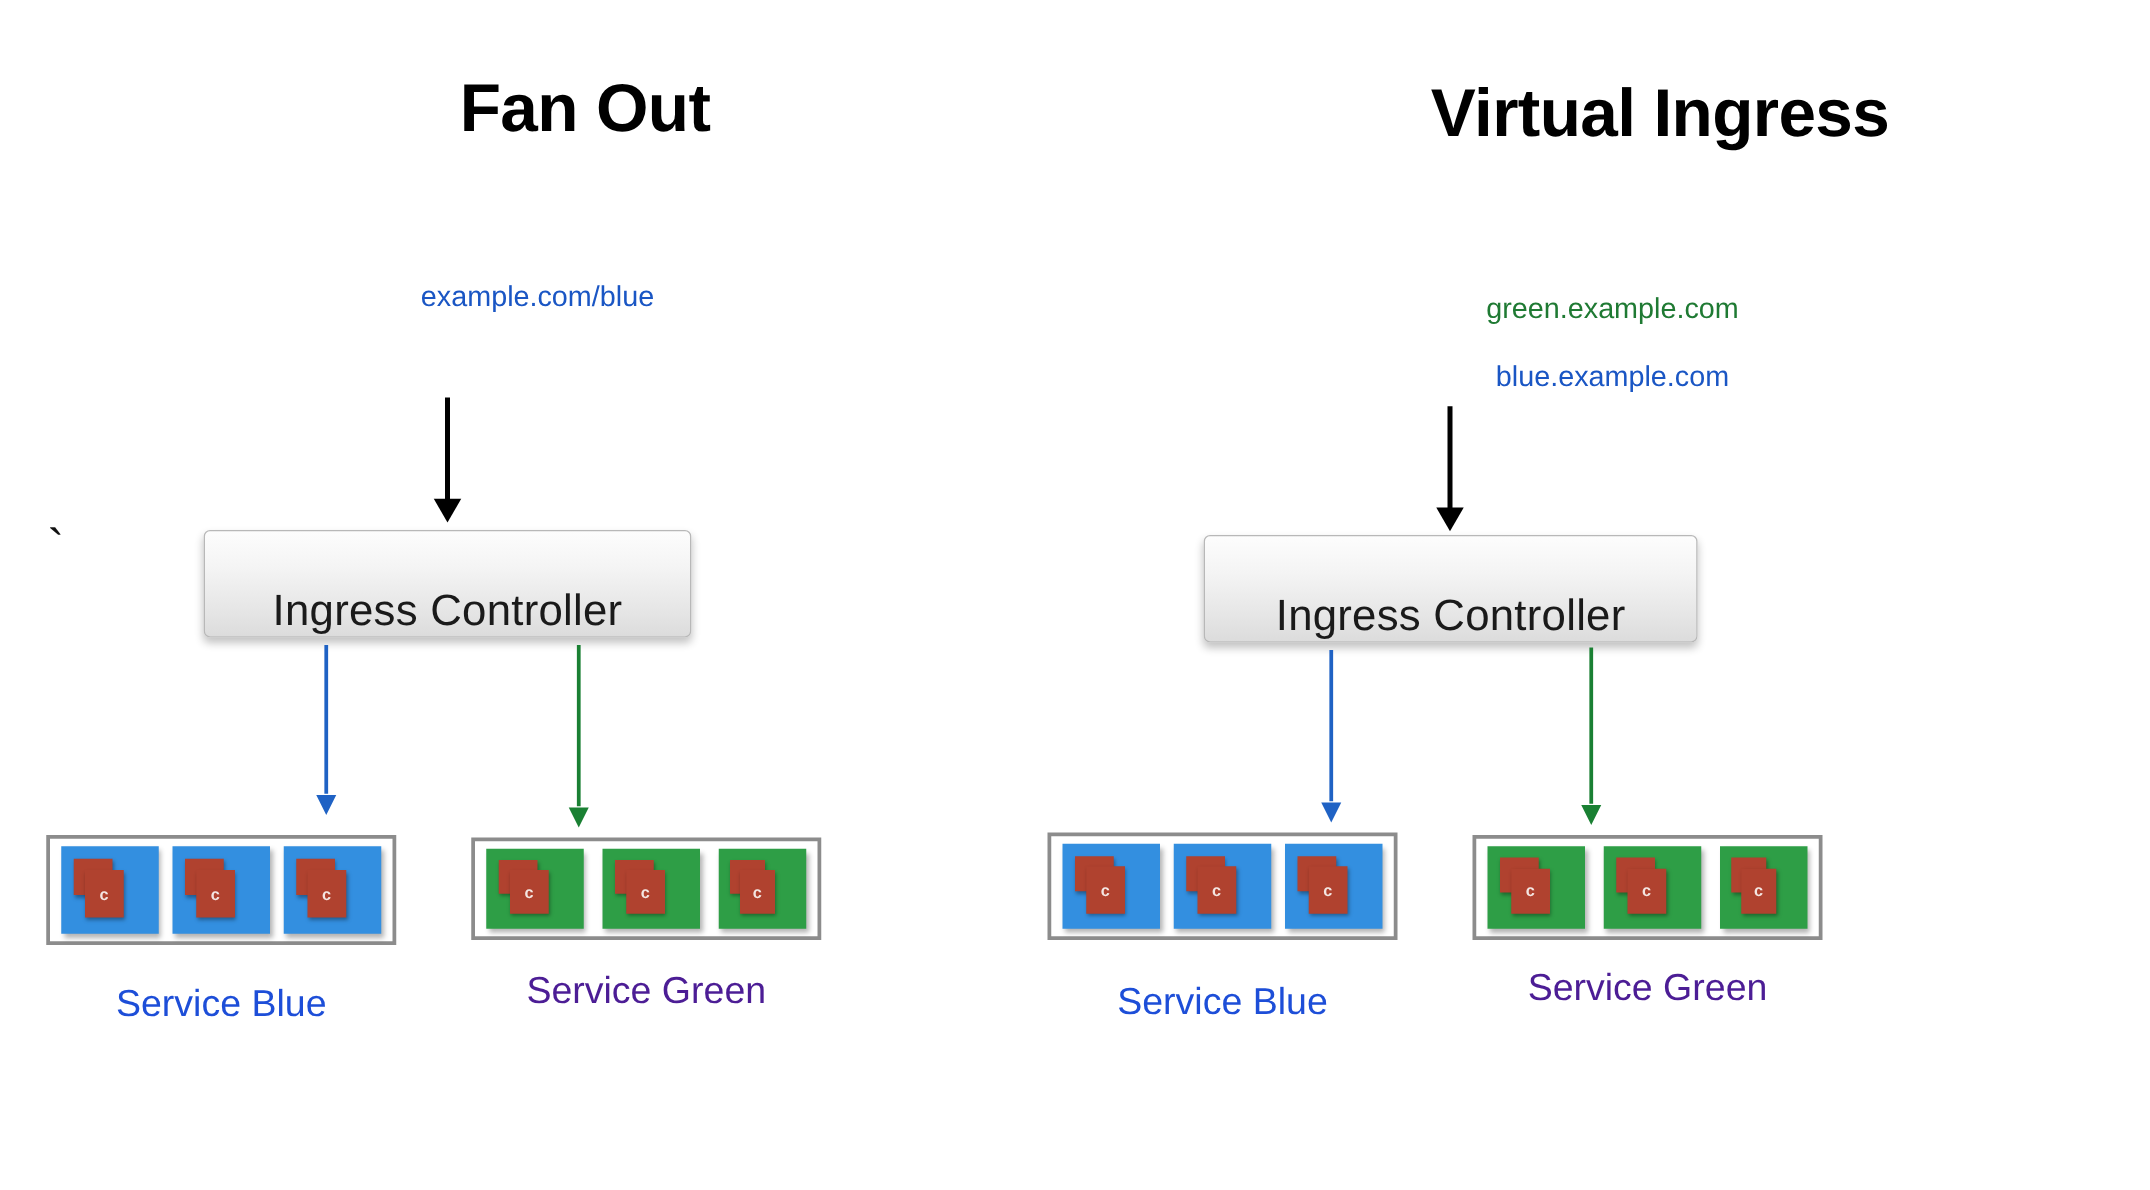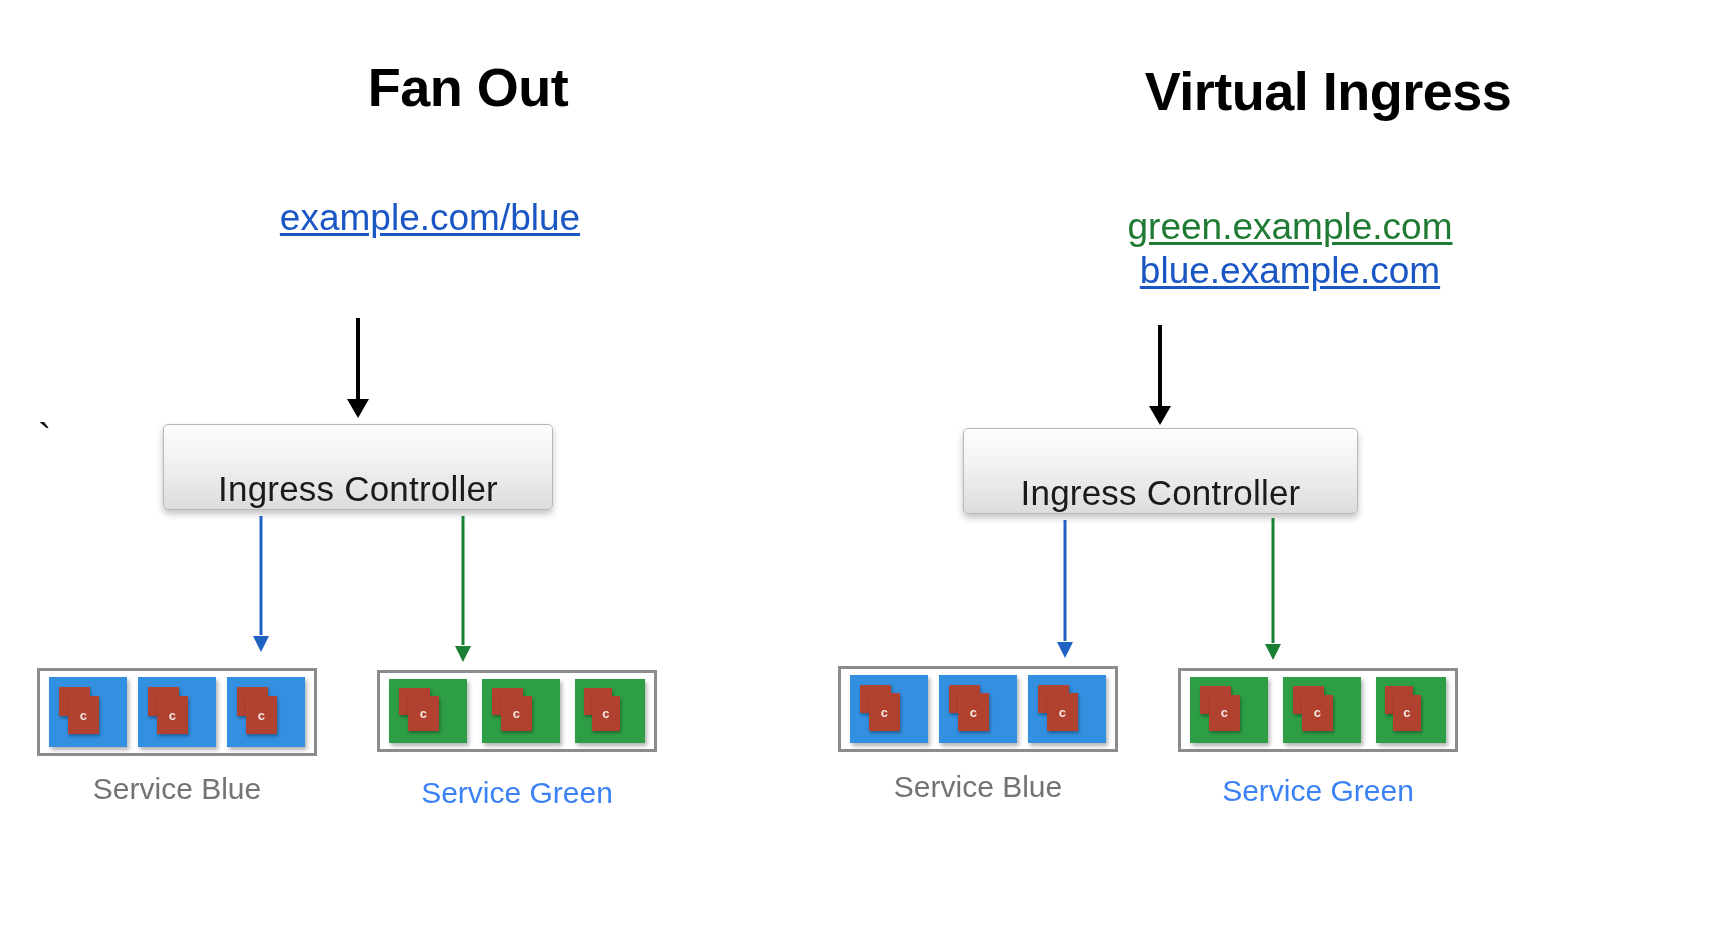--- a/index.html
+++ b/index.html
@@ -55,25 +55,25 @@
     position: absolute;
     width: 100%;
     text-align: center;
     line-height: 1.18;
   }
   .panel.left  .routes { top: 196px; }
   .panel.right .routes { top: 205px; }
 
   .route-link {
     display: block;
-    font-size: 37px;
-    text-decoration: underline;
+    font-size: 23px;
     text-underline-offset: 3px;
     cursor: pointer;
     white-space: nowrap;
+    margin-top: 28px;
   }
   .route-link.blue  { color: #1a56c4; }
   .route-link.green { color: #1f7a33; }
 
   
   .arrow {
     position: absolute;
   }
   .arrow .shaft {
     position: absolute;
@@ -176,22 +176,22 @@
     font-family: "Liberation Sans", sans-serif;
   }
 
   
   .service-caption {
     position: absolute;
     text-align: center;
     font-size: 30px;
     white-space: nowrap;
   }
-  .service-caption.blue  { color: #737373; }
-  .service-caption.green { color: #3b82f6; }
+  .service-caption.blue  { color: #1d4ed8; margin-top: 15px; }
+  .service-caption.green { color: #4c1d95; }
 
   
   .stray-mark {
     position: absolute;
     left: 38px;
     top: 418px;
     font-size: 40px;
     color: #111111;
     line-height: 1;
     user-select: none;

